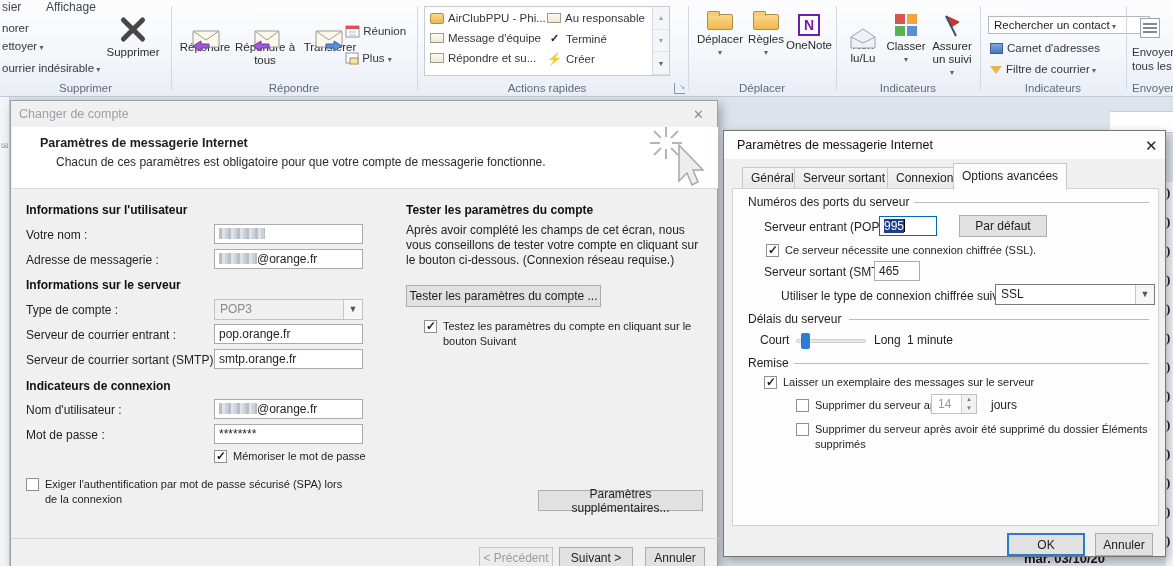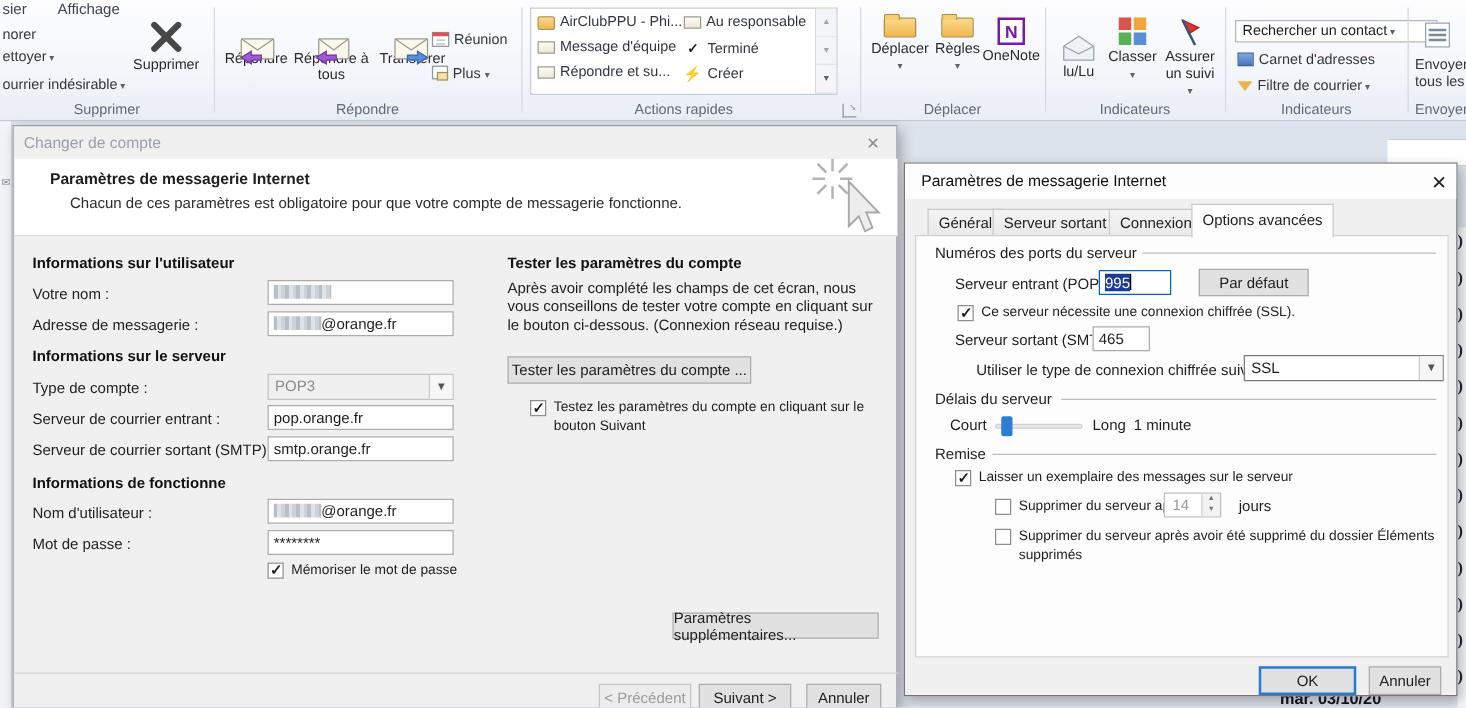--- a/index.html
+++ b/index.html
@@ -49,21 +49,21 @@
 .sect{position:absolute;font-weight:700;font-size:12px;color:#111}
 .lbl{position:absolute;font-size:12px;color:#1e1e1e;white-space:nowrap}
 .field{position:absolute;background:#fff;border:1px solid #ababab;height:20px;font-size:12px;padding:2px 4px;white-space:nowrap;overflow:hidden}
 .redact{display:inline-block;width:46px;height:11px;vertical-align:-1px;background:repeating-linear-gradient(90deg,#b9bfc9 0 3px,#dfe2e7 3px 6px,#cdd2da 6px 9px)}
 .combosel{position:absolute;height:21px;border:1px solid #ababab;background:#fff;font-size:12px;padding:2px 22px 2px 5px}
 .combosel .arr{position:absolute;right:0;top:0;width:19px;height:19px;background:#f6f6f6;border-left:1px solid #c9c9c9;text-align:center;font-size:9px;color:#555;line-height:19px}
 .combosel.disabled{background:#f0f0f0;color:#8a8a8a;border-color:#c2c2c2}
 .cb{position:absolute;display:flex;gap:6px;font-size:11px;color:#1e1e1e;line-height:15px}
 .cb .box{flex:none;width:13px;height:13px;background:#fff;border:1px solid #8f8f8f;position:relative;margin-top:1px}
 .cb.checked .box::after{content:"✓";position:absolute;left:1px;top:-2px;font-size:12px;font-weight:700;color:#1a1a1a}
-.wbtn{position:absolute;background:#e1e1e1;border:1px solid #adadad;font-size:12px;color:#1e1e1e;display:flex;align-items:center;justify-content:center;font-family:"Liberation Sans",sans-serif}
+.wbtn{position:absolute;background:#e1e1e1;border:1px solid #adadad;font-size:12px;color:#1e1e1e;text-align:center;display:flex;align-items:center;justify-content:center;font-family:"Liberation Sans",sans-serif}
 .wbtn.disabled{color:#9c9c9c;border-color:#c6c6c6;background:#ececec}
 .wbtn.default{border:2px solid #2a7ad4}
 .grpline{position:absolute;height:1px;background:#bcbcbc}
 .tab{position:absolute;top:36px;height:22px;background:linear-gradient(#f4f4f4,#e9e9e9);border:1px solid #c9c9c9;border-bottom:none;font-size:12px;padding:3px 8px 0;color:#1e1e1e}
 .tab.active{top:32px;height:27px;background:#fdfdfd;z-index:3;padding-top:5px}
 .panel{position:absolute;background:#fdfdfd;border:1px solid #d2d2d2}
 .spin{position:absolute;width:46px;height:20px;background:#fff;border:1px solid #c0c0c0;color:#9a9a9a;font-size:12px;padding:2px 18px 2px 6px}
 .spin .btns{position:absolute;right:0;top:0;width:15px;height:18px;display:flex;flex-direction:column}
 .spin .btns i{flex:1;background:#f2f2f2;border-left:1px solid #d0d0d0;font-style:normal;font-size:6px;color:#777;text-align:center;line-height:9px}
 .slider-track{position:absolute;height:4px;background:#e8e8e8;border:1px solid #cfcfcf;border-radius:2px}
@@ -274,29 +274,33 @@
     <div class="field" style="left:203px;top:148px;width:149px"><span class="redact" style="width:38px"></span><span>@orange.fr</span></div>
 
     <span class="sect" style="left:15px;top:177px">Informations sur le serveur</span>
     <span class="lbl" style="left:15px;top:202px">Type de compte :</span>
     <div class="combosel disabled" style="left:203px;top:198px;width:149px"><span>POP3</span><span class="arr">▼</span></div>
     <span class="lbl" style="left:15px;top:227px">Serveur de courrier entrant :</span>
     <div class="field" style="left:203px;top:223px;width:149px"><span>pop.orange.fr</span></div>
     <span class="lbl" style="left:15px;top:252px">Serveur de courrier sortant (SMTP) :</span>
     <div class="field" style="left:203px;top:248px;width:149px"><span>smtp.orange.fr</span></div>
 
-    <span class="sect" style="left:15px;top:278px">Informations de fonctionne</span>
+    <span class="sect" style="left:15px;top:278px">Indicateurs de connexion</span>
     <span class="lbl" style="left:15px;top:302px">Nom d'utilisateur :</span>
     <div class="field" style="left:203px;top:298px;width:149px"><span class="redact" style="width:38px"></span><span>@orange.fr</span></div>
     <span class="lbl" style="left:15px;top:327px">Mot de passe :</span>
     <div class="field" style="left:203px;top:323px;width:149px"><span>********</span></div>
 
     <label class="cb checked" style="left:203px;top:348px">
         <span class="box"></span>
         <span>Mémoriser le mot de passe</span>
+      </label>
+    <label class="cb" style="left:15px;top:376px;width:330px">
+        <span class="box"></span>
+        <span>Exiger l'authentification par mot de passe sécurisé (SPA) lors de la connexion</span>
       </label>
 
     <span class="sect" style="left:395px;top:102px">Tester les paramètres du compte</span>
     <div class="a" style="left:395px;top:122px;width:300px;font-size:12px;line-height:15px;color:#1e1e1e">Après avoir complété les champs de cet écran, nous vous conseillons de tester votre compte en cliquant sur le bouton ci-dessous. (Connexion réseau requise.)</div>
     <div class="wbtn" style="left:395px;top:184px;width:195px;height:22px">
         <span>Tester les paramètres du compte ...</span>
       </div>
     <label class="cb checked" style="left:413px;top:218px;width:280px">
         <span class="box"></span>
         <span>Testez les paramètres du compte en cliquant sur le bouton Suivant</span>

